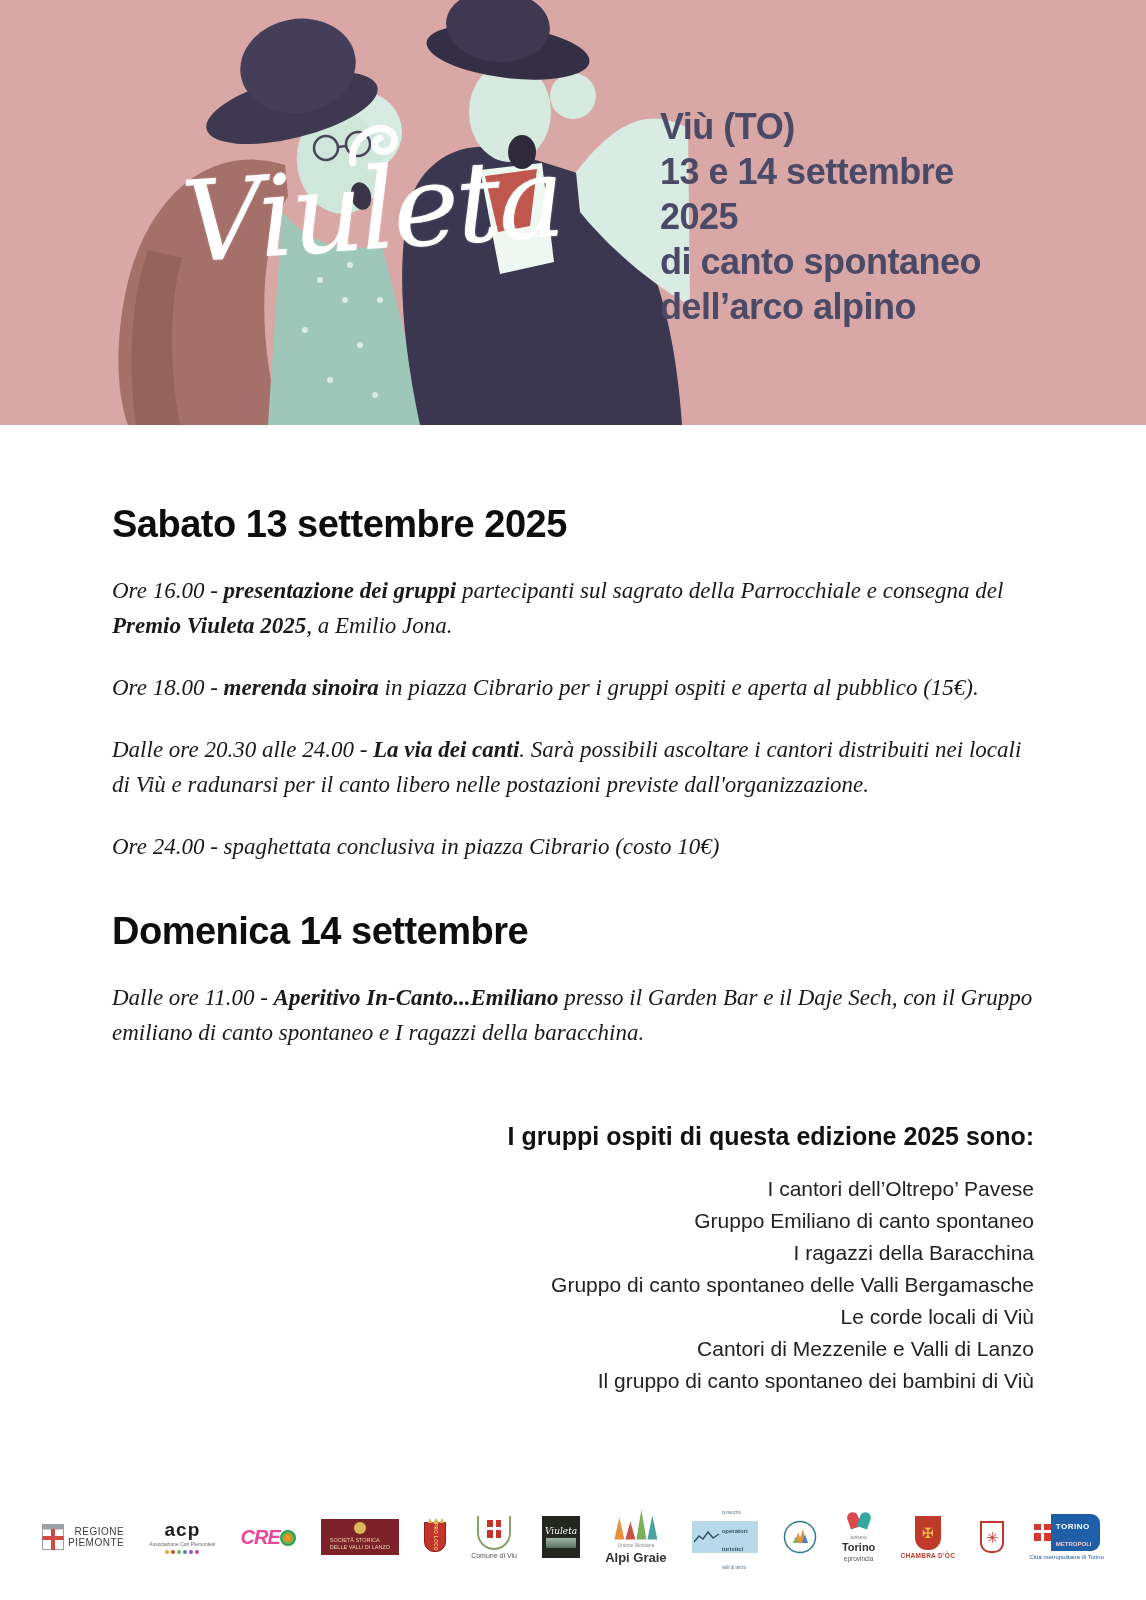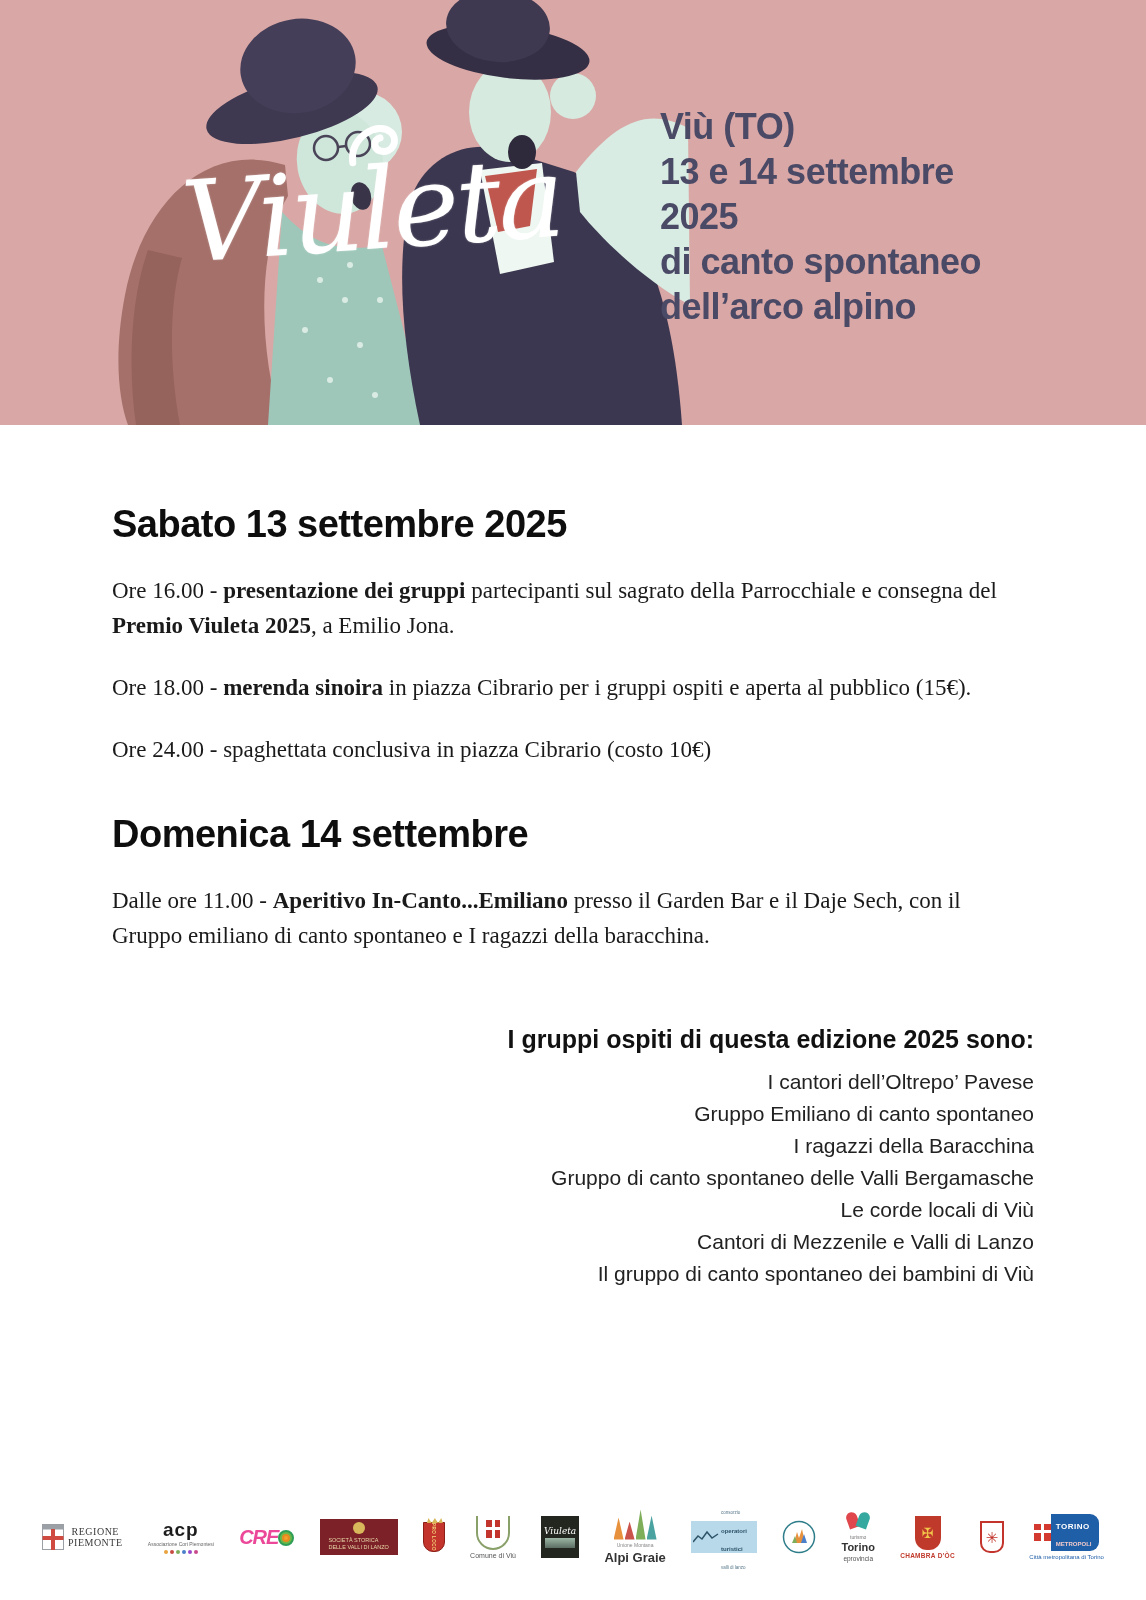--- a/index.html
+++ b/index.html
@@ -28,40 +28,40 @@
   
   .body { padding:0 112px; color:#1d1d1d; }
   .body h2 {
     font-size:38px; font-weight:700; color:#0e0e0e; letter-spacing:-.5px;
     font-family:"Liberation Sans", sans-serif;
   }
   .h-sab { margin-top:78px; }
   .h-dom { margin-top:46px; }
   .event {
     margin-top:27px; font-family:"Liberation Serif", serif;
-    font-size:23px; line-height:35px; color:#1a1a1a; max-width:930px;
+    font-size:23px; line-height:35px; color:#1a1a1a; max-width:930px;font-style:italic;
   }
   .event b { font-weight:700; }
 
   .groups { margin-top:72px; text-align:right; }
   .groups h3 { font-size:25px; font-weight:700; color:#111; }
   .group-line { font-size:21px; line-height:30px; color:#222; margin-top:2px; }
-  .groups .group-line:first-of-type { margin-top:13px; }
+  .groups .group-line:first-of-type { margin-top:23px; }
 
   
   .logos {
     position:absolute; left:0; bottom:0; width:100%; height:112px;
     display:flex; align-items:center; justify-content:space-between;
     padding:0 42px 14px 42px; background:#fff;
   }
   .flogo { display:flex; flex-direction:column; align-items:center; gap:2px; text-align:center; }
   .flogo .row { display:flex; align-items:center; gap:4px; }
   .tiny { font-size:5px; color:#666; line-height:1.2; }
 
-  .lg-regione .rp-t { display:flex; flex-direction:column; font-family:Liberation Serif, serif; font-size:10px; letter-spacing:.5px; color:#3a3a3a; line-height:1.1; text-align:center;}
+  .lg-regione .rp-t { display:flex; flex-direction:column; font-family:Liberation Sans, sans-serif; font-size:10px; letter-spacing:.5px; color:#3a3a3a; line-height:1.1; text-align:right;}
   .lg-acp .acp-word { font-size:19px; font-weight:700; color:#1c1c1c; letter-spacing:1px; line-height:1;text-align:right;}
   .lg-acp .dots { display:flex; gap:2px; margin-top:1px;}
   .dot { width:4px; height:4px; border-radius:50%; }
   .lg-creo .creo-word { font-size:20px; font-weight:800; color:#ec4899; font-style:italic; letter-spacing:-1px; line-height:1;}
   .creo-o { display:inline-block; width:16px; height:16px; border-radius:50%; background:#6db648; border:2px solid #2e9e57; position:relative; vertical-align:-2px;}
   .creo-o::after { content:""; position:absolute; left:4px; top:4px; width:4px; height:4px; border-radius:50%; background:#f0a02c; box-shadow:0 0 0 2px #e88b1f;}
   .lg-storica { width:78px; height:36px; background:#7c2128; color:#e9d8a8; display:flex; align-items:center; gap:3px; padding:3px;}
   .lg-storica .crest { width:12px; height:12px; border-radius:50%; background:#d9b85c; flex:none;}
   .lg-storica .st-t { font-size:5.5px; line-height:1.25; text-align:left;}
   .lg-proloco .pl-shield { width:22px; height:30px; background:#c2342c; border:1px solid #8c1f18; border-radius:0 0 10px 10px; position:relative; display:flex; align-items:center; justify-content:center;}
@@ -173,20 +173,21 @@
       <div>di canto spontaneo</div>
       <div>dell’arco alpino</div>
     </div>
   </header>
 
   <main class="body">
     <h2 class="h-sab">Sabato 13 settembre 2025</h2>
 
     <p class="event"><span>Ore 16.00 - </span><b>presentazione dei gruppi</b><span> partecipanti sul sagrato della Parrocchiale e consegna del </span><b>Premio Viuleta 2025</b><span>, a Emilio Jona.</span></p>
     <p class="event"><span>Ore 18.00 - </span><b>merenda sinoira</b><span> in piazza Cibrario per i gruppi ospiti e aperta al pubblico (15€).</span></p>
+    <p class="event"><span>Dalle ore 20.30 alle 24.00 -  </span><b>La via dei canti</b><span>. Sarà possibili ascoltare i cantori distribuiti nei locali di Viù e radunarsi per il canto libero nelle postazioni previste dall'organizzazione.</span></p>
     <p class="event"><span>Ore 24.00 - spaghettata conclusiva in piazza Cibrario (costo 10€)</span></p>
 
     <h2 class="h-dom">Domenica 14 settembre</h2>
 
     <p class="event"><span>Dalle ore 11.00 - </span><b>Aperitivo In-Canto...Emiliano</b><span> presso il Garden Bar e il Daje Sech, con il Gruppo emiliano di canto spontaneo e I ragazzi della baracchina.</span></p>
 
     <section class="groups">
       <h3>I gruppi ospiti di questa edizione 2025 sono:</h3>
       <div class="group-line">I cantori dell’Oltrepo’ Pavese</div>
       <div class="group-line">Gruppo Emiliano di canto spontaneo</div>

